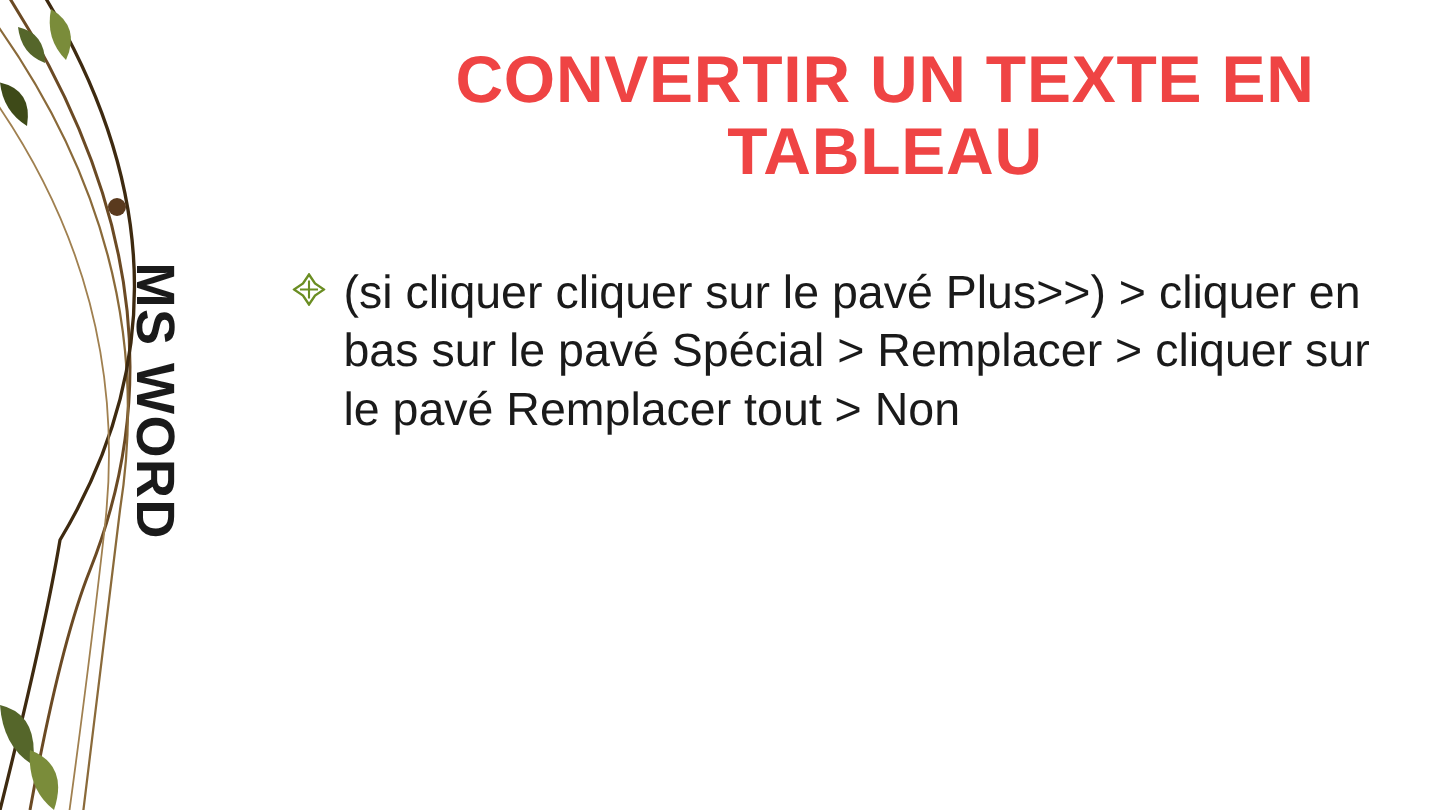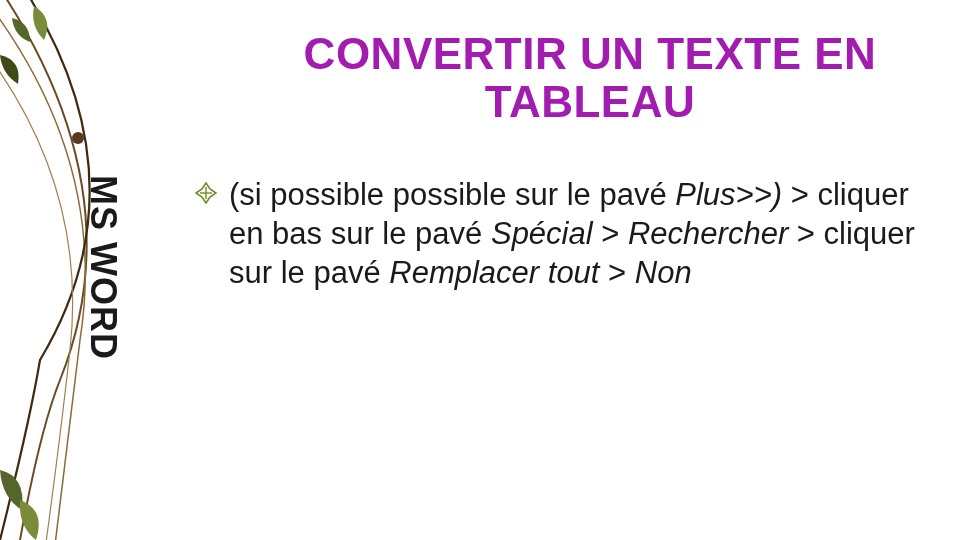--- a/index.html
+++ b/index.html
@@ -28,21 +28,21 @@
     pointer-events: none;
   }
 
   .title {
     position: absolute;
     left: 260px;
     top: 30px;
     width: 660px;
     font-size: 44px;
     font-weight: 700;
-    color: #a21caf;
+    color: #ef4444;
     line-height: 1.1;
     text-align: center;
     letter-spacing: 0.5px;
   }
 
   .sidebar-label {
     position: absolute;
     left: 82px;
     top: 175px;
     font-size: 36px;
@@ -75,21 +75,21 @@
     left: 0;
     top: 6px;
     width: 22px;
     height: 22px;
   }
 
   .bullet-marker svg {
     display: block;
   }
 
-  .it { font-style: italic; }
+  .it { }
 
 </style>
 </head>
 <body>
 
 <div class="slide">
 
   <svg class="decor" viewBox="0 0 240 540" preserveAspectRatio="none">
 
     <path d="M -20 -40 Q 140 180 60 380 Q 40 430 20 540" stroke="#6b4a24" stroke-width="2" fill="none"></path>
@@ -114,19 +114,19 @@
   <div class="content">
 
     <div class="bullet-item">
       <span class="bullet-marker">
         <svg width="22" height="22" viewBox="0 0 22 22">
           <path d="M11 1 L15 7 L21 11 L15 15 L11 21 L7 15 L1 11 L7 7 Z" fill="none" stroke="#6b8e23" stroke-width="1.6"></path>
           <line x1="11" y1="5" x2="11" y2="17" stroke="#6b8e23" stroke-width="1.4"></line>
           <line x1="5" y1="11" x2="17" y2="11" stroke="#6b8e23" stroke-width="1.4"></line>
         </svg>
       </span>
-      <span> (si possible possible sur le pavé </span><span class="it">Plus&gt;&gt;)</span><span> &gt; cliquer en bas sur le pavé </span><span class="it">Spécial</span><span> &gt; </span><span class="it">Rechercher</span><span> &gt; cliquer sur le pavé </span><span class="it">Remplacer tout</span><span> &gt; </span><span class="it">Non</span>
+      <span> (si cliquer cliquer sur le pavé </span><span class="it">Plus&gt;&gt;)</span><span> &gt; cliquer en bas sur le pavé </span><span class="it">Spécial</span><span> &gt; </span><span class="it">Remplacer</span><span> &gt; cliquer sur le pavé </span><span class="it">Remplacer tout</span><span> &gt; </span><span class="it">Non</span>
     </div>
 
 
   </div>
 
 </div>
 
 </body></html>

